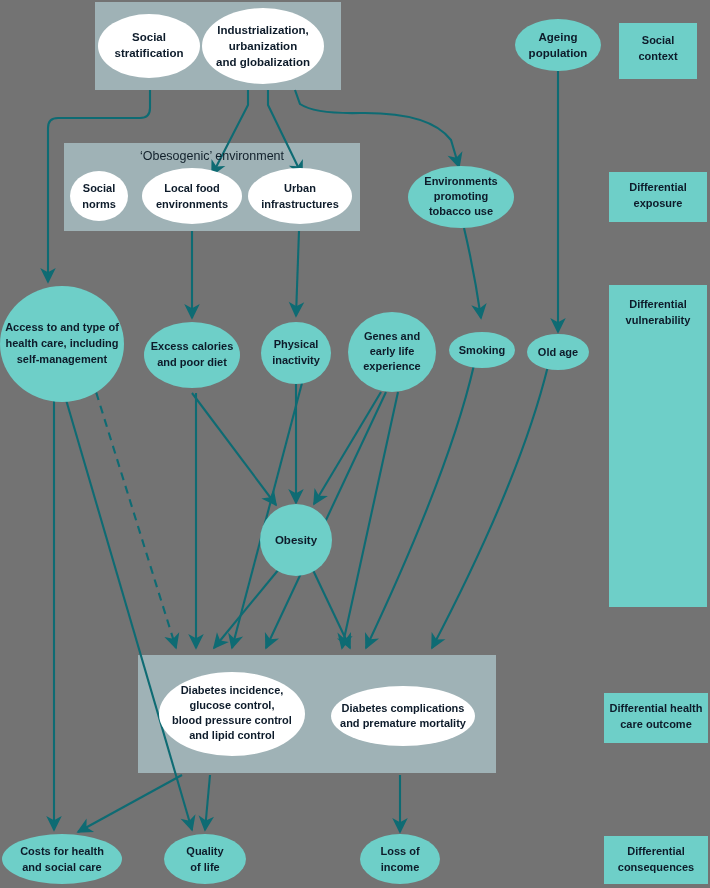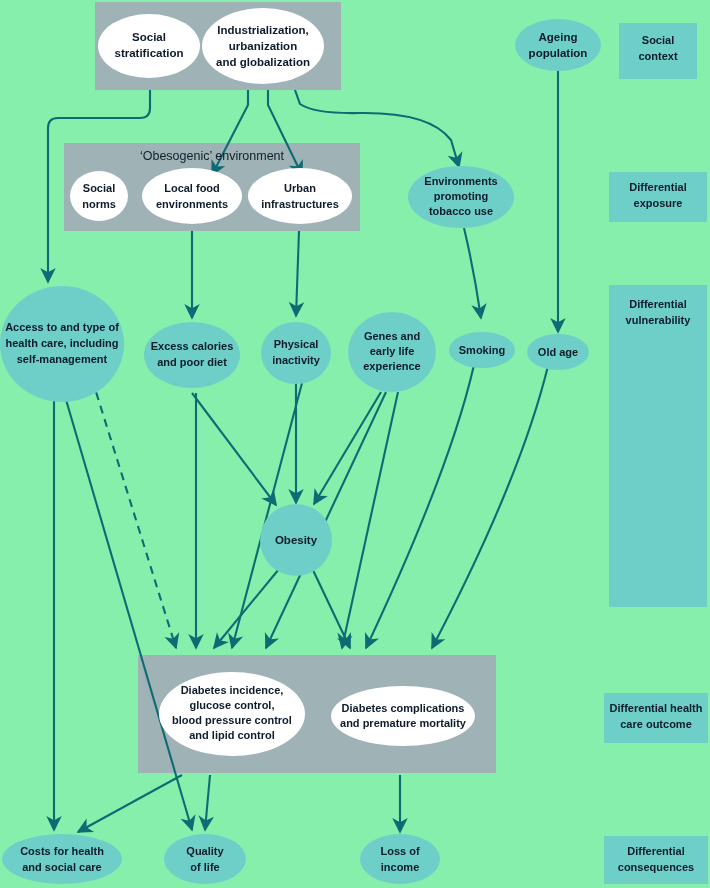--- a/index.html
+++ b/index.html
@@ -7,21 +7,21 @@
     padding: 0;
     background: #ffffff;
   }
   body {
     font-family: "Liberation Sans", sans-serif;
   }
   #stage {
     position: relative;
     width: 710px;
     height: 888px;
-    background: #86efac;
+    background: #737373;
     overflow: hidden;
   }
   svg.layer {
     position: absolute;
     left: 0;
     top: 0;
     width: 710px;
     height: 888px;
   }
   .node-text {

